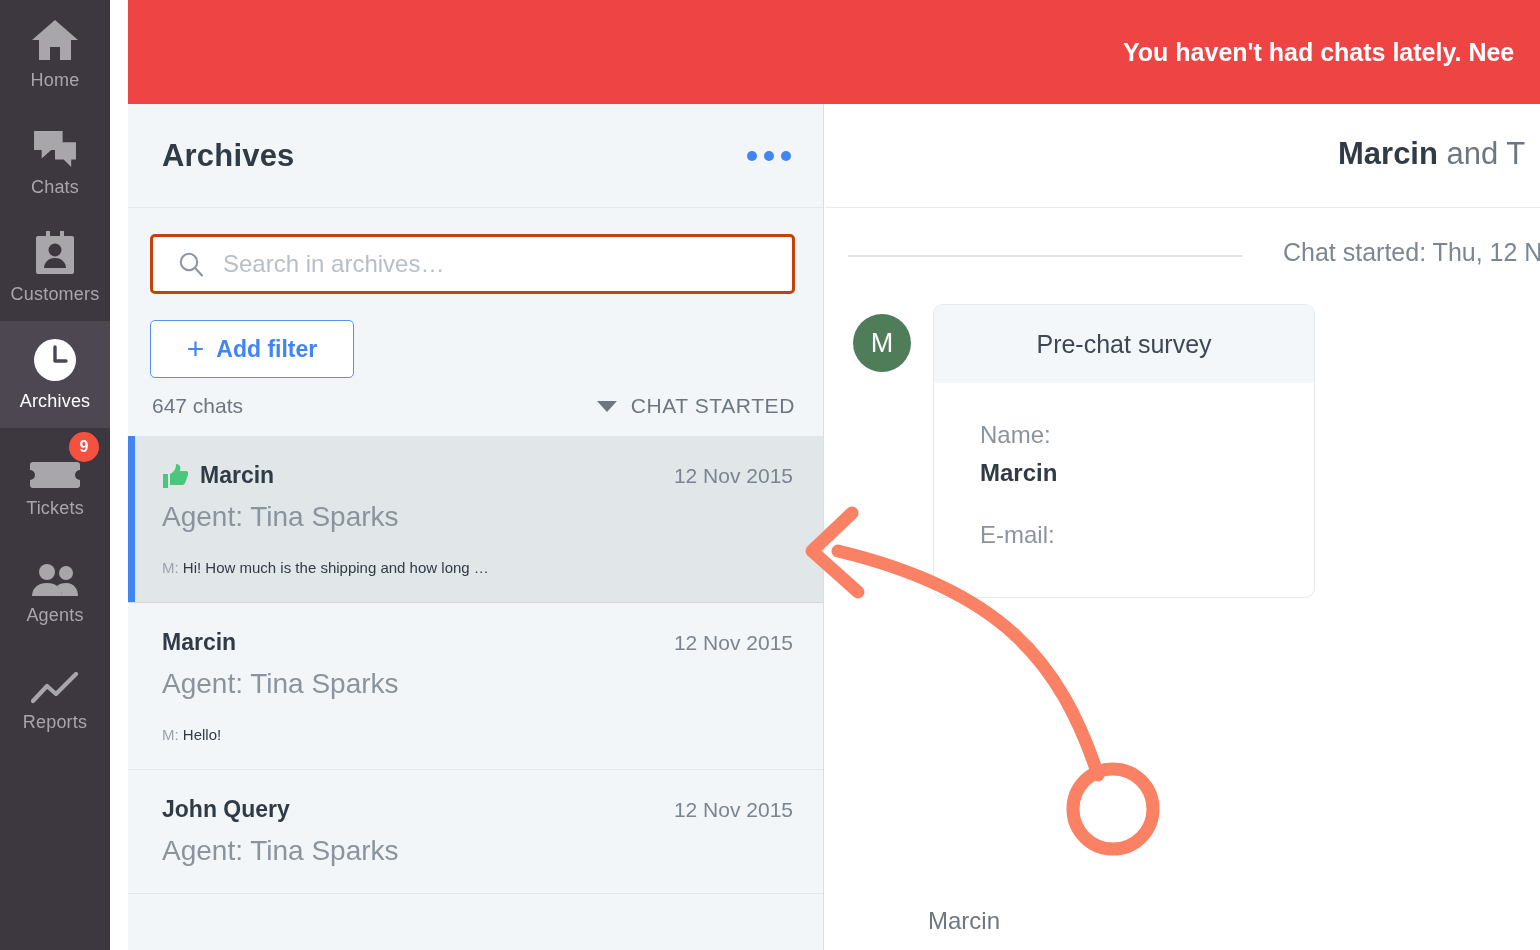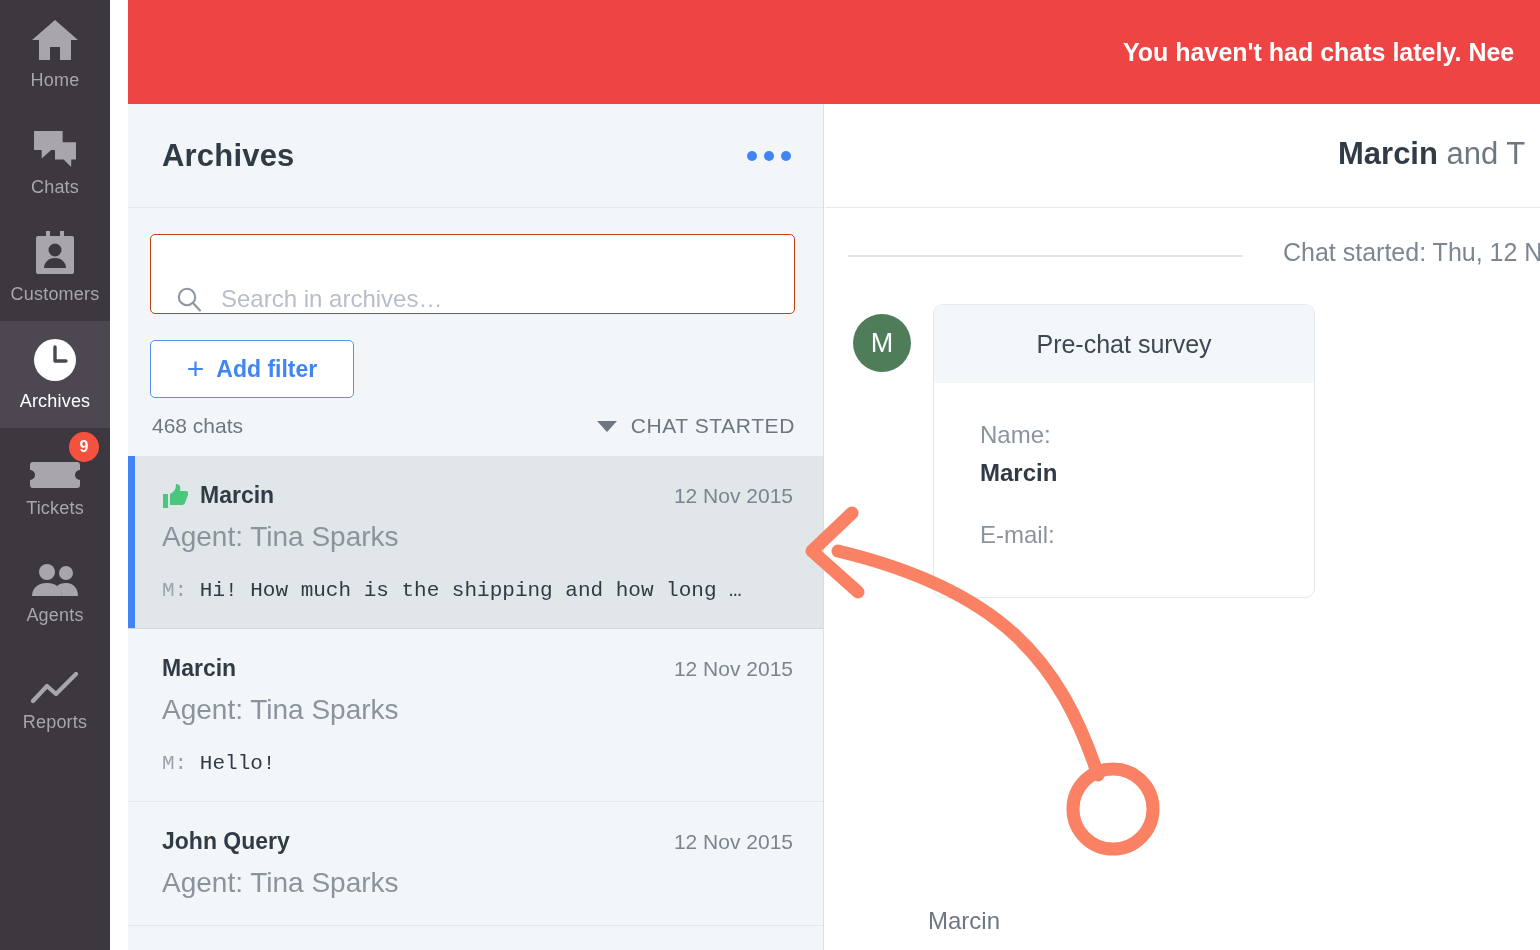--- a/index.html
+++ b/index.html
@@ -69,23 +69,23 @@
     justify-content: space-between;
     padding: 0 32px 0 34px;
     border-bottom: 1px solid #e3e8ed;
   }
   .list-title { font-size: 31px; font-weight: bold; color: #313b46; letter-spacing: .2px; }
   .dots { display: flex; gap: 7px; cursor: pointer; }
   .dots i { width: 10px; height: 10px; border-radius: 50%; background: #4184f3; display:block; }
 
   .search-wrap { padding: 26px 28px 0 22px; }
   .search-box {
-    height: 80px; background: #ffffff;
-    border: 1px solid #c2410c; border-radius: 5px;
-    display: flex; align-items: flex-end; padding-left: 24px;
+    height: 60px; background: #ffffff;
+    border: 3px solid #c2410c; border-radius: 5px;
+    display: flex; align-items: center; padding-left: 24px;
   }
   .search-icon { width: 28px; height: 28px; flex: none; margin-right: 18px; }
   .search-input {
     border: 0; outline: 0; background: transparent;
     font-family: "Liberation Sans", sans-serif;
     font-size: 24px; color: #3d4853; width: 82%;
   }
   .search-input::placeholder { color: #b6bfc8; }
 
   .filter-row { padding: 26px 22px 0 22px; }
@@ -122,22 +122,22 @@
   .chat-item.selected { background: #e1e6e9; border-bottom-color: #d3d9dd; }
   .chat-item.selected::before {
     content: ""; position: absolute; left: 0; top: 0; bottom: 0;
     width: 7px; background: #4184f3;
   }
   .chat-row1 { display: flex; align-items: center; }
   .thumb { width: 26px; height: 26px; margin-right: 12px; flex: none; }
   .chat-name { font-size: 23px; font-weight: bold; color: #313b46; }
   .chat-date { margin-left: auto; font-size: 21px; color: #7b858f; }
   .chat-agent { font-size: 28px; color: #8b949d; margin-top: 12px; }
-  .chat-snippet { margin-top: 26px; font-size: 21px; color: #313b46;
-                  white-space: nowrap; overflow: hidden; font-family: Liberation Mono, monospace; }
+  .chat-snippet { margin-top: 26px; font-size: 15px; color: #313b46;
+                  white-space: nowrap; overflow: hidden; }
   .chat-snippet .pfx { color: #9aa3ac; }
 
   
   .detail {
     position: absolute; left: 825px; top: 104px;
     width: 715px; height: 667px;
     background: #ffffff;
     overflow: hidden;
   }
   .detail-header {
@@ -294,21 +294,21 @@
     </div>
 
     <div class="filter-row">
       <button class="add-filter">
         <span class="plus">+</span>
         <span>Add filter</span>
       </button>
     </div>
 
     <div class="meta-row">
-      <span class="chat-count">468 chats</span>
+      <span class="chat-count">647 chats</span>
       <span class="sort">
         <span class="sort-caret"></span>
         <span class="sort-label">CHAT STARTED</span>
       </span>
     </div>
 
     <div class="chat-list" id="chatlist">
         <div class="chat-item selected">
           <div class="chat-row1">
             <span class="thumb"><svg viewBox="0 0 26 26" width="26" height="26">

